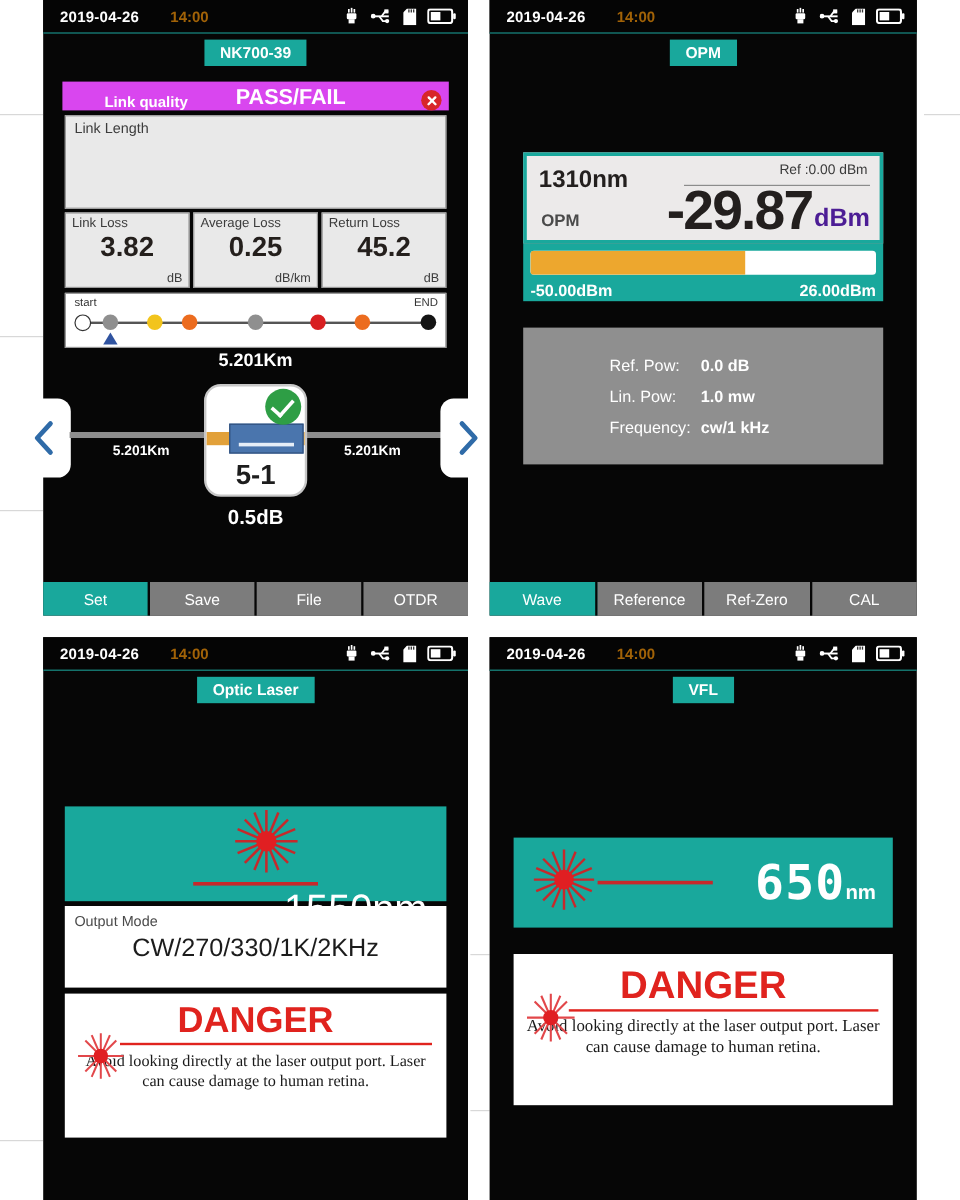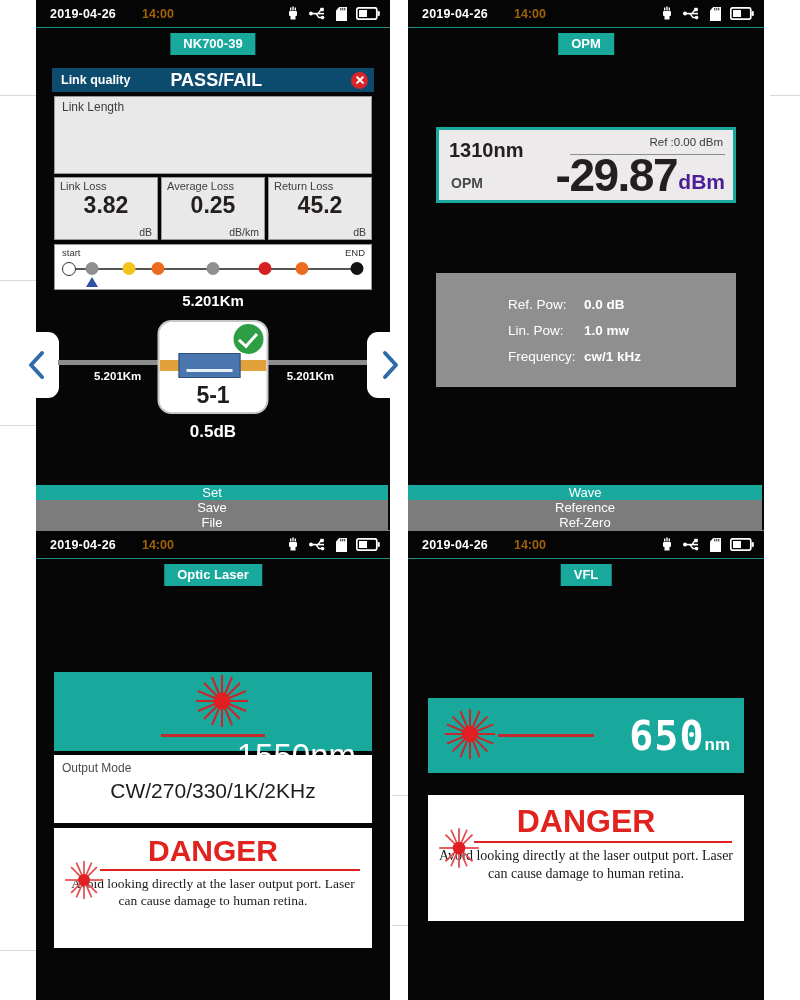--- a/index.html
+++ b/index.html
@@ -47,36 +47,35 @@
     background: #19a89c; color: #ffffff;
     font-size: 13px; font-weight: bold;
     padding: 3px 13px 4px;
     white-space: nowrap;
   }
 
   
   .tabbar {
     position: absolute; left: 0; right: 0; bottom: 0; height: 28px;
     display: flex;
-    flex-direction: column;
   }
   .tab {
     flex: 1 1 0; display: flex; align-items: center; justify-content: center;
     background: #7c7c7c; color: #ffffff;
     font-size: 13px; border-right: 2px solid #060606;
   }
   .tab:last-child { border-right: 0; }
   .tab.active { background: #19a89c; color: #ffffff; }
 
   
   #panel-otdr { left: 36px; top: 0; width: 354px; height: 513px; }
 
   .lq-header {
     position: absolute; left: 16px; top: 68px; width: 322px; height: 24px;
-    background: #0c4a6e; display: flex; align-items: center;
+    background: #d946ef; display: flex; align-items: flex-end; padding-left: 26px;
   }
   .lq-header .lq-title { color: #fff; font-size: 12.5px; font-weight: bold; margin-left: 9px; }
   .lq-header .lq-pf { color: #fff; font-size: 18px; font-weight: bold; margin-left: 40px; }
   .lq-close {
     margin-left: auto; margin-right: 6px;
     width: 17px; height: 17px; border-radius: 50%;
     background: #d8252a; position: relative;
   }
   .lq-close::before, .lq-close::after {
     content: ""; position: absolute; left: 3.5px; top: 7.6px;
@@ -160,21 +159,21 @@
   .evt-seg.left  { left: 22px;  right: 215px; }
   .evt-seg.right { left: 215px; right: 22px; }
   .evt-km {
     position: absolute; top: 52px; color: #fff; font-size: 11.5px; font-weight: bold;
   }
   .evt-km.l { left: 58px; }
   .evt-km.r { right: 56px; }
 
   .evt-card {
     position: absolute; left: 50%; transform: translateX(-50%); top: 2px;
-    width: 111px; height: 94px; background: #fff;
+    width: 86px; height: 94px; background: #fff;
     border: 2px solid #c7c7c7; border-radius: 14px;
     overflow: hidden;
   }
   .evt-fiber {
     position: absolute; left: 0; right: 0; top: 38px; height: 11px; background: #e2a13a;
   }
   .evt-conn {
     position: absolute; left: 19px; top: 31px; width: 62px; height: 25px;
     background: #4a75ad; border: 1.5px solid #2f4f7c;
   }
@@ -513,20 +512,29 @@
 
       <div class="opm-card">
         <span class="opm-wl">1310nm</span>
         <span class="opm-ref">Ref :0.00  dBm</span>
         <div class="opm-ref-rule"></div>
         <span class="opm-tag">OPM</span>
         <span class="opm-val">-29.87</span>
         <span class="opm-unit">dBm</span>
       </div>
 
+      <div class="opm-bar-wrap">
+        <div class="opm-bar">
+          <div class="opm-bar-fill" id="opm-fill" style="width: 62%;"></div>
+        </div>
+        <div class="opm-scale">
+          <span>-50.00dBm</span>
+          <span>26.00dBm</span>
+        </div>
+      </div>
 
       <div class="opm-info">
         <div class="opm-info-row">
           <span class="k">Ref. Pow:</span>
           <span class="v">0.0 dB</span>
         </div>
         <div class="opm-info-row">
           <span class="k">Lin. Pow:</span>
           <span class="v">1.0 mw</span>
         </div>

